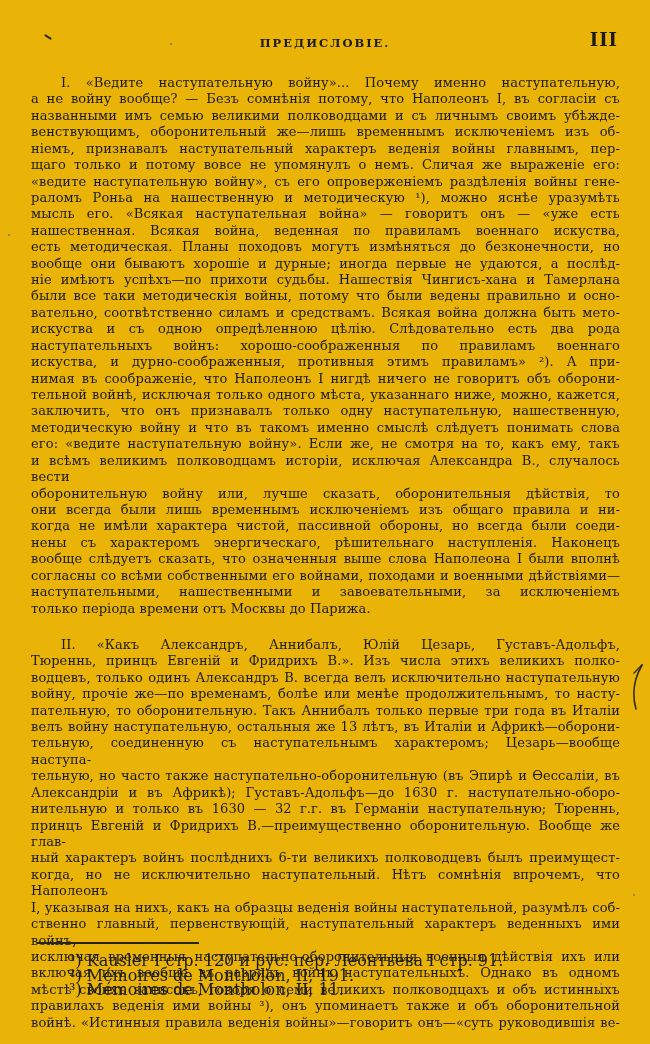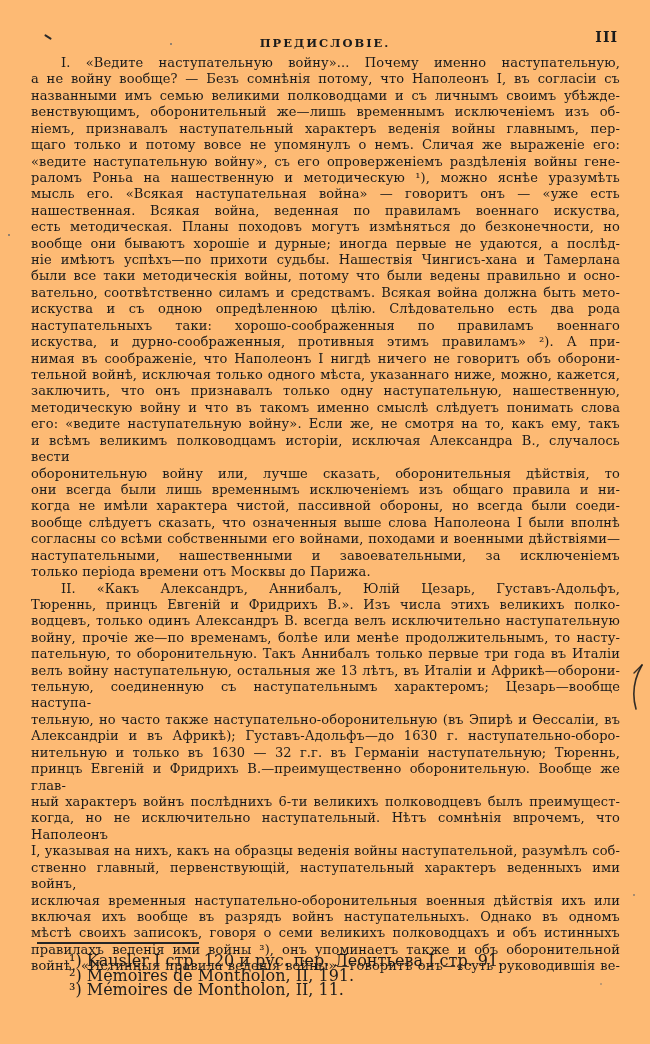--- a/index.html
+++ b/index.html
@@ -1,36 +1,36 @@
 <!DOCTYPE html>
 <html><head>
 <meta charset="utf-8">
 <style>
   html,body { margin:0; padding:0; background:#e8e8e4; }
   .page {
     position:relative; width:650px; height:1044px; margin:0 auto;
-    background:#fdba74; color:#1b1b1b; overflow:hidden;
+    background:#eab308; color:#1b1b1b; overflow:hidden;
     font-family:"DejaVu Serif", serif;
   }
   
   .runhead-title {
     position:absolute; top:36px; left:0; width:100%;
     text-align:center; font-size:11.5px; font-weight:700; letter-spacing:2px;
   }
   .runhead-pageno {
     position:absolute; top:29px; right:32px;
-    font-size:14px; font-weight:700; letter-spacing:1px;
+    font-size:18px; font-weight:700; letter-spacing:1px;
   }
   
   .textblock {
     position:absolute; left:31px; top:55px; width:589px;
     font-size:13px; line-height:16.42px; letter-spacing:0.1px;
   }
   .ln { text-align:justify; text-align-last:justify; }
-  .ln-first { text-indent:30px; }
+  .ln-first { text-indent:30px;margin-top:20px; }
   .ln-end { text-align-last:left; }
   
   .fnrule { position:absolute; left:37px; top:942px; width:162px; height:2px; background:#262626; }
   .footnotes { position:absolute; left:31px; top:954px; width:589px; }
   .fn { padding-left:38px; font-size:16px; line-height:14.6px; }
   
   .penmark { position:absolute; left:629px; top:662px; }
   .tick-topleft {
     position:absolute; left:44px; top:36px; width:8px; height:2px;
     background:#2a2a2a; transform:rotate(32deg); border-radius:1px;
@@ -60,31 +60,32 @@
         <div class="ln">«ведите наступательную войну», съ его опроверженіемъ раздѣленія войны гене-</div>
         <div class="ln">раломъ Роньа на нашественную и методическую ¹), можно яснѣе уразумѣть</div>
         <div class="ln">мысль его. «Всякая наступательная война» — говоритъ онъ — «уже есть</div>
         <div class="ln">нашественная. Всякая война, веденная по правиламъ военнаго искуства,</div>
         <div class="ln">есть методическая. Планы походовъ могутъ измѣняться до безконечности, но</div>
         <div class="ln">вообще они бываютъ хорошіе и дурные; иногда первые не удаются, а послѣд-</div>
         <div class="ln">ніе имѣютъ успѣхъ—по прихоти судьбы. Нашествія Чингисъ-хана и Тамерлана</div>
         <div class="ln">были все таки методическія войны, потому что были ведены правильно и осно-</div>
         <div class="ln">вательно, соотвѣтственно силамъ и средствамъ. Всякая война должна быть мето-</div>
         <div class="ln">искуства и съ одною опредѣленною цѣлію. Слѣдовательно есть два рода</div>
-        <div class="ln">наступательныхъ таки: хорошо-соображенныя по правиламъ военнаго</div>
+        <div class="ln">наступательныхъ войнъ: хорошо-соображенныя по правиламъ военнаго</div>
         <div class="ln">искуства, и дурно-соображенныя, противныя этимъ правиламъ» ²). А при-</div>
         <div class="ln">нимая въ соображеніе, что Наполеонъ I нигдѣ ничего не говоритъ объ оборони-</div>
         <div class="ln">тельной войнѣ, исключая только одного мѣста, указаннаго ниже, можно, кажется,</div>
         <div class="ln">заключить, что онъ признавалъ только одну наступательную, нашественную,</div>
         <div class="ln">методическую войну и что въ такомъ именно смыслѣ слѣдуетъ понимать слова</div>
         <div class="ln">его: «ведите наступательную войну». Если же, не смотря на то, какъ ему, такъ</div>
         <div class="ln">и всѣмъ великимъ полководцамъ исторіи, исключая Александра В., случалось вести</div>
         <div class="ln">оборонительную войну или, лучше сказать, оборонительныя дѣйствія, то</div>
         <div class="ln">они всегда были лишь временнымъ исключеніемъ изъ общаго правила и ни-</div>
         <div class="ln">когда не имѣли характера чистой, пассивной обороны, но всегда были соеди-</div>
+        <div class="ln">нены съ характеромъ энергическаго, рѣшительнаго наступленія. Наконецъ</div>
         <div class="ln">вообще слѣдуетъ сказать, что означенныя выше слова Наполеона I были вполнѣ</div>
         <div class="ln">согласны со всѣми собственными его войнами, походами и военными дѣйствіями—</div>
         <div class="ln">наступательными, нашественными и завоевательными, за исключеніемъ</div>
         <div class="ln ln-end">только періода времени отъ Москвы до Парижа.</div>
       </div>
     <div class="para">
         <div class="ln ln-first">II. «Какъ Александръ, Аннибалъ, Юлій Цезарь, Густавъ-Адольфъ,</div>
         <div class="ln">Тюреннь, принцъ Евгеній и Фридрихъ В.». Изъ числа этихъ великихъ полко-</div>
         <div class="ln">водцевъ, только одинъ Александръ В. всегда велъ исключительно наступательную</div>
         <div class="ln">войну, прочіе же—по временамъ, болѣе или менѣе продолжительнымъ, то насту-</div>

